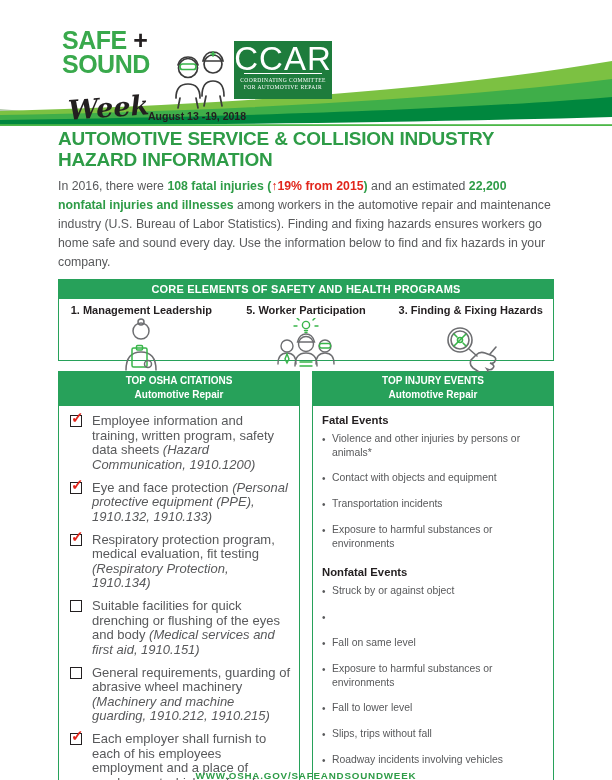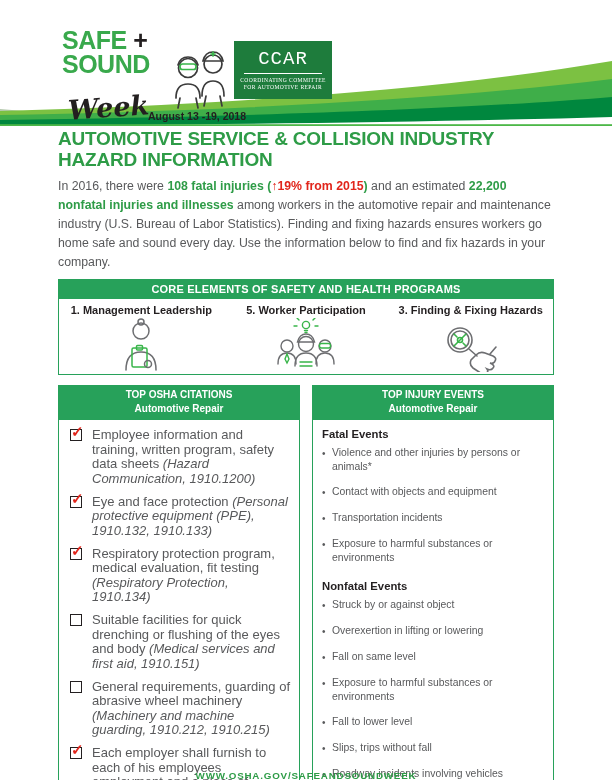--- a/index.html
+++ b/index.html
@@ -29,33 +29,33 @@
   .ssw-logo{position:absolute;top:20px;left:62px;width:170px;height:92px;}
   .ssw-line{font-weight:900;font-size:25px;letter-spacing:-0.5px;color:var(--green-logo);line-height:24px;}
   .ssw-plus{color:var(--ink);font-weight:900;}
   .ssw-week{position:absolute;top:64px;left:6px;font-family:"DejaVu Serif",serif;font-style:italic;font-weight:700;font-size:27px;color:var(--ink);transform:rotate(-4deg);}
   .ssw-dates{position:absolute;top:82px;left:86px;font-size:10.5px;font-weight:700;color:var(--ink);white-space:nowrap;}
   .ssw-workers{position:absolute;top:18px;left:106px;}
   .ccar-box{
     position:absolute;top:33px;left:234px;width:98px;height:58px;
     background:var(--green-dark);color:#fff;text-align:center;padding-top:5px;
   }
-  .ccar-acronym{font-family:Liberation Mono, monospace;font-size:19px;line-height:26px;letter-spacing:1px;text-align:center;}
+  .ccar-acronym{font-family:Liberation Sans, sans-serif;font-size:33px;line-height:26px;letter-spacing:1px;text-align:center;}
   .ccar-rule{width:78px;height:1px;background:#fff;margin:1px auto 3px auto;}
   .ccar-sub{font-size:5.6px;letter-spacing:0.4px;line-height:7px;font-family:"Liberation Serif",serif;}
   
   .content{position:absolute;top:118px;left:58px;width:496px;}
   .page-title{margin-top:10px;font-size:19px;line-height:21px;font-weight:700;color:var(--green-title);letter-spacing:-0.2px;}
   .intro{margin-top:7px;font-size:12.3px;line-height:19px;color:var(--gray-text);}
   .intro b.g{color:var(--green-title);}
   .intro b.r{color:var(--red);}
   
   .core{margin-top:7px;}
   .core-banner{background:var(--green);color:#fff;font-weight:700;font-size:11px;text-align:center;padding:4px 0;letter-spacing:0.2px;}
-  .core-box{border:1.5px solid var(--green);border-top:none;display:flex;height:76px;}
+  .core-box{border:1.5px solid var(--green);border-top:none;display:flex;height:62px;}
   .core-item{flex:1;text-align:center;padding-top:5px;position:relative;}
   .core-label{font-weight:800;font-size:11px;color:var(--ink);}
   .core-ic{margin-top:2px;}
   
   .cols{display:flex;gap:12px;margin-top:10px;}
   .col{width:242px;display:flex;flex-direction:column;}
   .col-head{background:var(--green);color:#fff;text-align:center;font-weight:700;font-size:10px;line-height:14px;padding:3px 0 4px 0;}
   .col-body{border:1.5px solid var(--green);border-top:none;background:#fff;padding:8px 9px 8px 9px;flex:1;display:flex;flex-direction:column;}
   .col-left-body{height:386px;}
   .col-right-body{height:382px;}
@@ -256,21 +256,20 @@
             <span>Exposure to harmful substances or environments</span>
           </div>
 
         <div class="inj-head second">Nonfatal Events</div>
         <div class="bullet-item">
             <span class="bullet">•</span>
             <span>Struck by or against object</span>
           </div>
         <div class="bullet-item">
             <span class="bullet">•</span>
-            <span>Overexertion in lifting or lowering</span>
           </div>
         <div class="bullet-item">
             <span class="bullet">•</span>
             <span>Fall on same level</span>
           </div>
         <div class="bullet-item">
             <span class="bullet">•</span>
             <span>Exposure to harmful substances or environments</span>
           </div>
         <div class="bullet-item">

